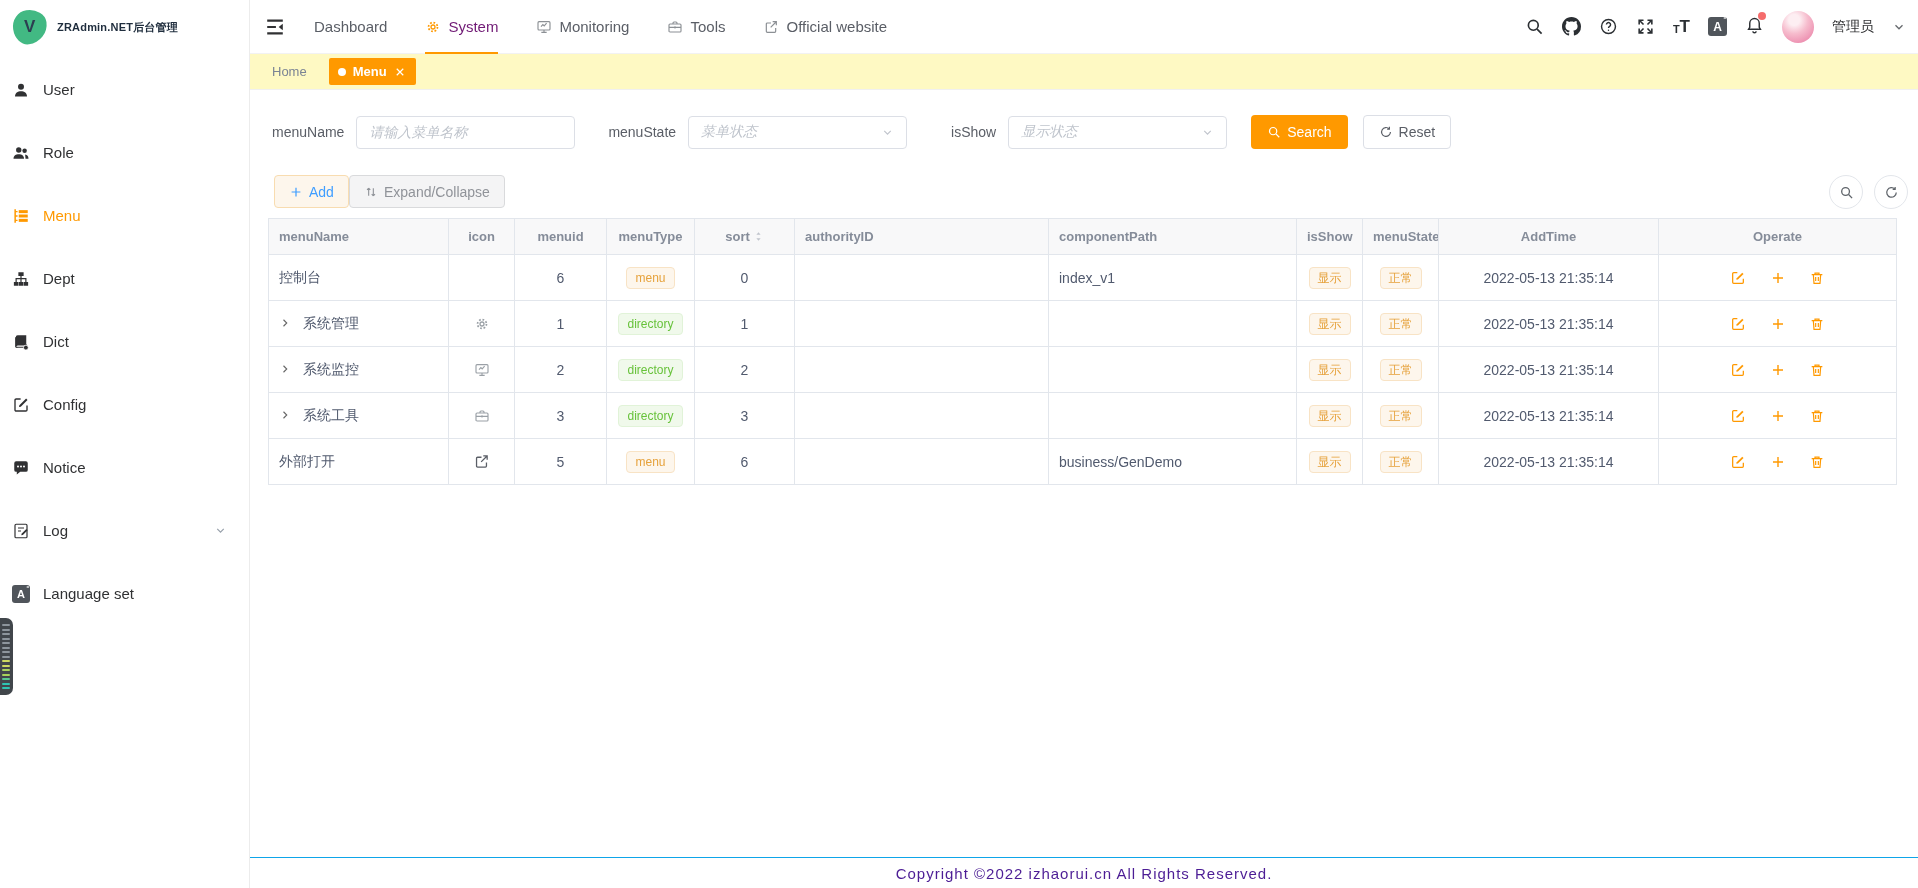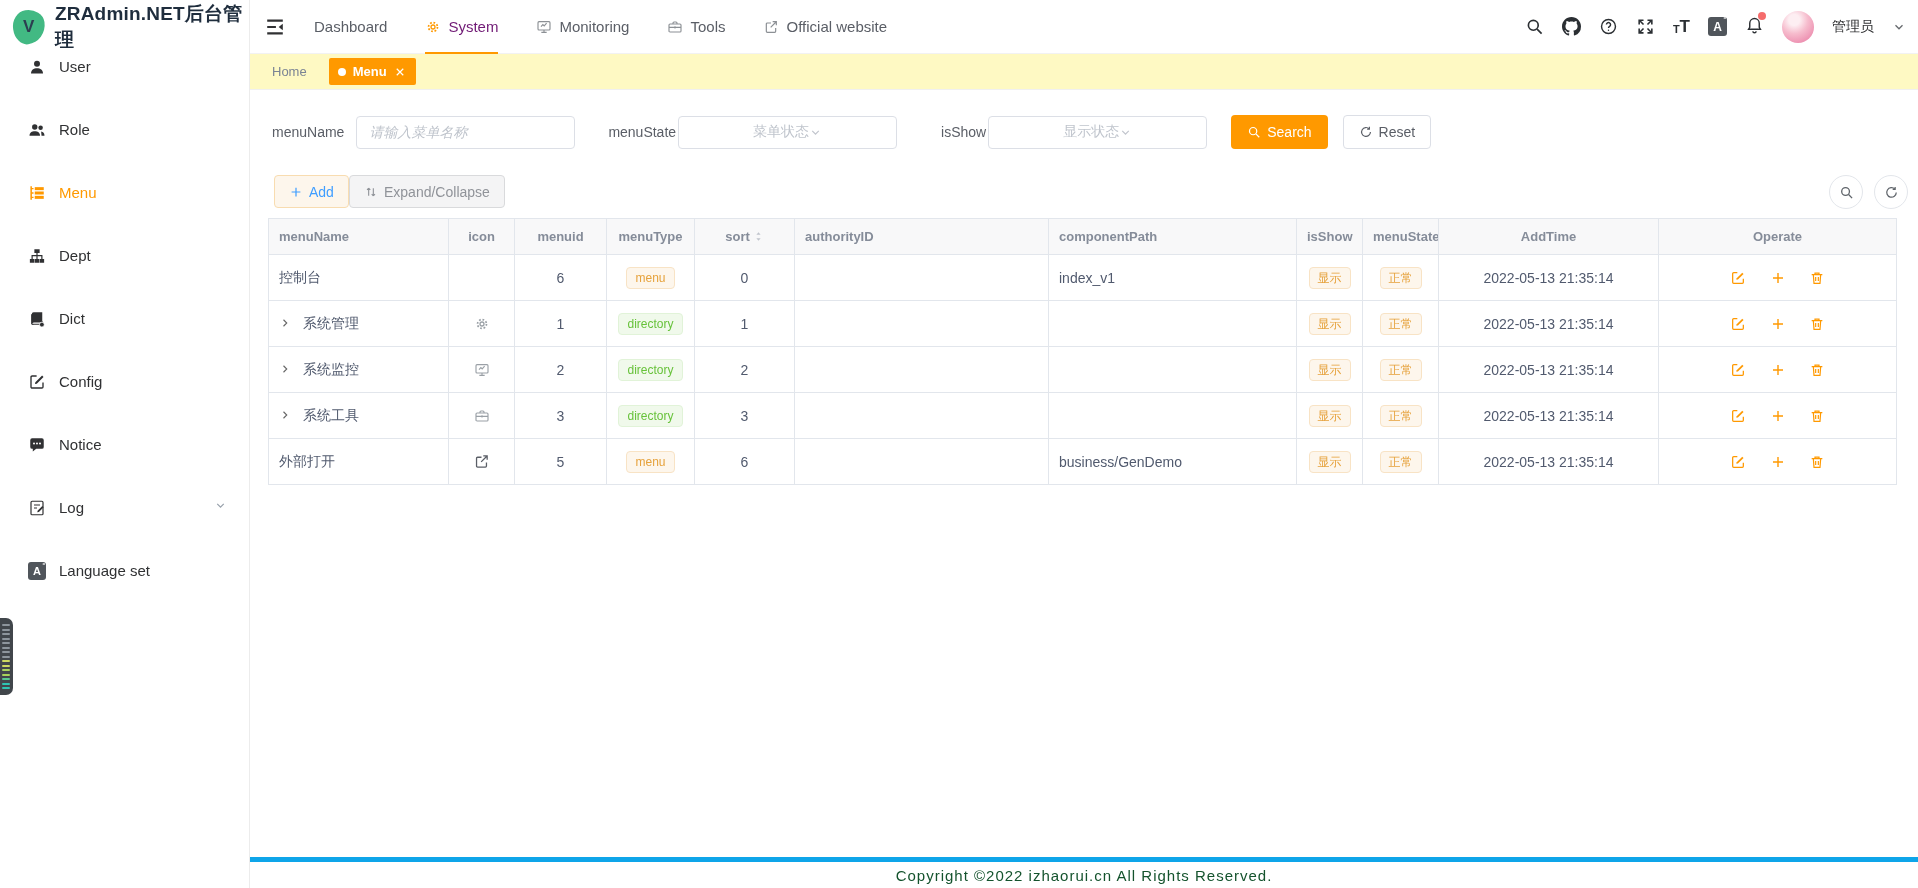--- a/index.html
+++ b/index.html
@@ -8,23 +8,23 @@
   .app { position:relative; width:1918px; height:888px; background:#fff; }
 
   
   .sidebar { position:absolute; left:0; top:0; width:250px; height:888px;
     background:#fff; border-right:1px solid #ececec; z-index:5; }
   .logo-row { height:54px; display:flex; align-items:center; padding-left:13px; gap:10px; }
   .logo-blob { width:34px; height:34px; background:#42b983;
     border-radius:46% 54% 60% 40%/50% 42% 58% 50%; display:flex; align-items:center;
     justify-content:center; transform:rotate(-8deg); }
   .logo-blob span { color:#2c3e50; font-weight:bold; font-size:17px; transform:rotate(8deg); }
-  .brand-title { font-size:19px; font-weight:bold; color:#1f2d3d; letter-spacing:.2px; }
+  .brand-title { font-size:11px; font-weight:bold; color:#1f2d3d; letter-spacing:.2px; }
   .side-menu { padding-top:4px; }
-  .side-item { height:63px; display:flex; gap:13px; padding:0 28px;
+  .side-item { height:63px; display:flex; align-items:center; gap:13px; padding:0 12px;
     font-size:15px; color:#303133; cursor:pointer; position:relative; }
   .side-item .si { width:18px; height:18px; flex:0 0 18px; color:#303133; }
   .side-item.active, .side-item.active .si { color:#ff9900; }
   .side-item .arrow { position:absolute; right:22px; color:#97a0ab; width:13px; height:13px; }
   .lang-ic { width:18px; height:18px; flex:0 0 18px; background:#50555b; border-radius:3px;
     color:#fff; font-size:11px; font-weight:bold; display:flex; align-items:center;
     justify-content:center; position:relative; }
   .lang-ic i { position:absolute; right:1px; top:-1px; font-style:normal; font-size:7px; }
   
   .theme-handle { position:absolute; left:0; top:618px; width:13px; height:77px;
@@ -75,21 +75,21 @@
   
   .content { position:absolute; left:250px; top:90px; right:0; bottom:0; background:#fff; }
 
   .filter-row { position:absolute; top:25px; left:0; right:0; height:34px; display:flex;
     align-items:center; padding-left:22px; }
   .f-label { font-size:14px; color:#5a5e66; white-space:nowrap; }
   .f-input, .f-select { height:33px; width:219px; border:1px solid #dcdfe6; border-radius:4px;
     background:#fff; font-size:14px; color:#606266; padding:0 12px; display:flex; align-items:center; }
   .f-input { margin-left:12px;font-style:italic; }
   .f-input::placeholder { color:#bfc4cc; }
-  .f-select { margin-left:2px; justify-content:center; cursor:pointer; }
+  .f-select { margin-left:12px; justify-content:space-between; cursor:pointer;font-style:italic; }
   .f-select .ph { color:#bfc4cc; }
   .f-select .sel-caret { width:13px; height:13px; color:#c0c4cc; }
   .btn { height:34px; border-radius:4px; display:inline-flex; align-items:center; gap:6px;
     font-size:14px; cursor:pointer; border:1px solid transparent; padding:0 15px; }
   .btn-search { background:#ff9900; color:#fff; margin-left:24px; }
   .btn-reset { background:#fff; border-color:#dcdfe6; color:#5a5e66; margin-left:15px; }
   .bic { width:14px; height:14px; }
 
   .tools-row { position:absolute; top:85px; left:0; right:0; height:34px; }
   .btn-add { position:absolute; left:24px; top:0; height:33px; background:#fdf6ec;
@@ -116,22 +116,22 @@
   .cell-ic { width:16px; height:16px; color:#9aa0a6; vertical-align:-3px; }
   .cell-ic.dark { color:#5a5e66; width:17px; height:17px; }
   .tag { display:inline-block; font-size:12px; line-height:20px; padding:0 8px;
     border-radius:4px; border:1px solid; }
   .tag-warning { color:#e6a23c; background:#fdf6ec; border-color:#f8e3c5; }
   .tag-success { color:#67c23a; background:#f0f9eb; border-color:#e1f3d8;padding-left:8px; }
   .op-ic { width:16px; height:16px; color:#ff9900; cursor:pointer; margin:0 10px; vertical-align:middle; }
 
   
   .page-footer { position:absolute; left:0; right:0; bottom:0; height:31px;
-    border-top:5px solid #0ea5e9; display:flex; align-items:center; justify-content:center;
-    font-size:15px; color:#14532d; letter-spacing:1px; background:#fff; }
+    border-top:1px solid #0ea5e9; display:flex; align-items:center; justify-content:center;
+    font-size:15px; color:#4c1d95; letter-spacing:1px; background:#fff; }
 </style>
 </head>
 <body>
 
 <svg width="0" height="0" style="position:absolute" aria-hidden="true">
 <defs>
   <symbol id="s-user" viewBox="0 0 24 24">
         <circle cx="12" cy="7.5" r="4" fill="currentColor"></circle>
         <path d="M4 20.5c0-4.2 3.6-6.7 8-6.7s8 2.5 8 6.7z" fill="currentColor"></path>
       </symbol>

